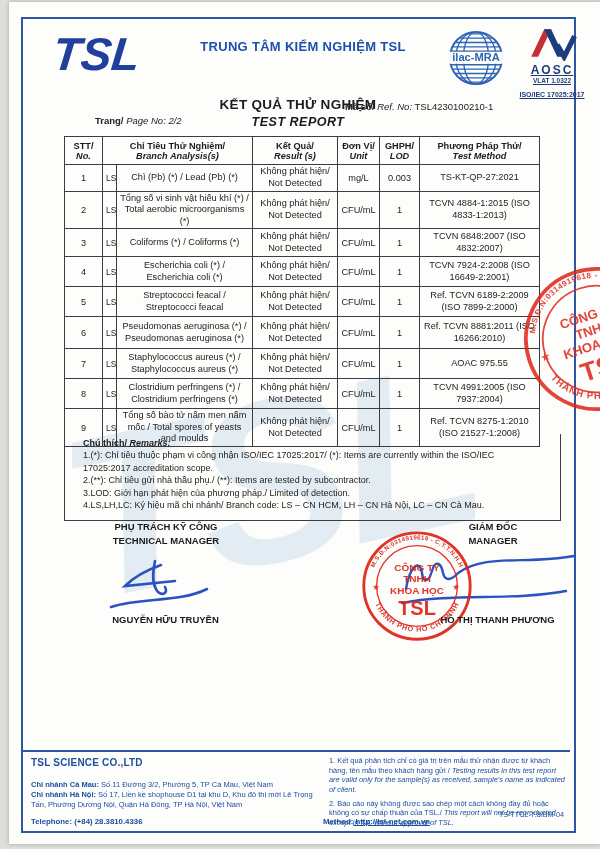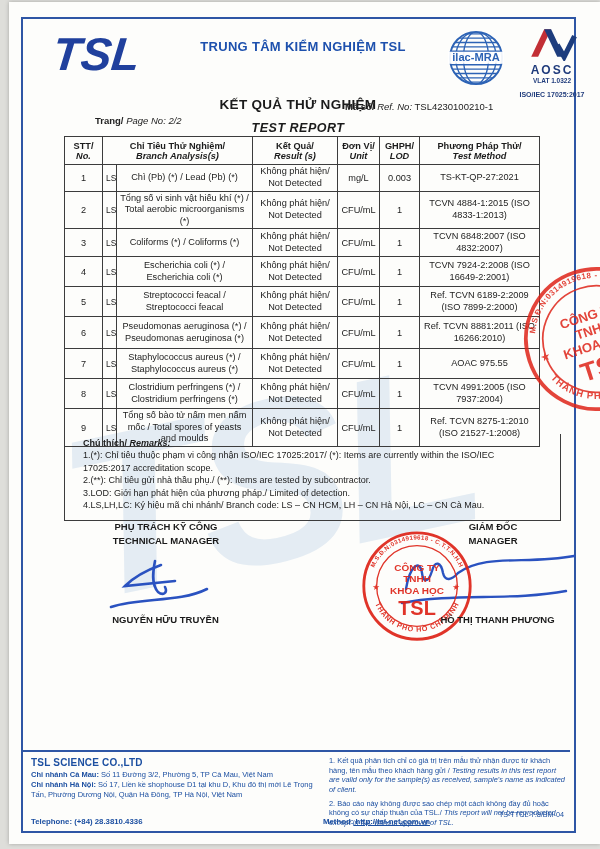--- a/index.html
+++ b/index.html
@@ -6,30 +6,30 @@
   body{background:#b9b9b5;font-family:"Liberation Sans","DejaVu Sans",sans-serif;}
   .screen{position:relative;width:600px;height:849px;overflow:hidden;background:#dededa;margin:0 auto;}
   .page{position:absolute;left:9px;top:2px;width:591px;height:842px;background:#fdfdfb;box-shadow:0 0 4px rgba(0,0,0,.25);}
   .frame{position:absolute;left:12px;top:15px;width:551px;height:812px;border:2px solid #2e56a5;background:transparent;}
   
   .tsl-logo{position:absolute;left:30px;top:12px;font-size:46px;font-weight:900;font-style:italic;color:#20409d;letter-spacing:0px;transform:skewX(-6deg);line-height:1;}
   .company{position:absolute;left:125px;top:16px;width:310px;text-align:center;color:#1d50ad;}
   .company .l1{font-size:16.5px;font-weight:bold;letter-spacing:.3px;}
   .company .l2{font-size:13px;font-weight:bold;margin-top:4px;letter-spacing:.3px;}
   .ilac{position:absolute;left:424px;top:10px;width:58px;height:58px;}
-  .aosc{position:absolute;left:487px;top:6px;width:84px;text-align:center;color:#203c7c;}
+  .aosc{position:absolute;left:487px;top:6px;width:84px;text-align:center;color:#203c7c;text-decoration:underline;}
   .aosc .name{font-size:12px;font-weight:bold;letter-spacing:2px;margin-top:-2px;}
   .aosc .vlat{font-size:6.5px;font-weight:bold;margin-top:0px;}
   .aosc .iso{font-size:7px;font-weight:bold;margin-top:7px;}
   
   .pageno{position:absolute;left:72px;top:96px;font-size:9.5px;color:#222;}
   .pageno i{font-style:italic;}
   .doc-title{position:absolute;left:130px;top:78px;width:290px;text-align:center;color:#1b1b1b;}
   .doc-title .vi{font-size:13.5px;font-weight:bold;letter-spacing:.3px;}
-  .doc-title .en{font-size:12.5px;font-weight:bold;font-style:italic;margin-top:9px;letter-spacing:.5px;}
+  .doc-title .en{font-size:12.5px;font-weight:bold;font-style:italic;margin-top:3px;letter-spacing:.5px;}
   .refno{position:absolute;left:322px;top:82px;font-size:9.5px;color:#222;}
   .refno i{font-style:italic;}
   
   table.results{position:absolute;left:41px;top:117px;border-collapse:collapse;table-layout:fixed;width:475px;font-size:9.2px;color:#1c1c1c;}
   table.results th,table.results td{border:1px solid #3c3c3c;padding:1px 3px;vertical-align:middle;overflow:hidden;}
   table.results th{font-weight:bold;}
   .h-en{font-style:italic;font-weight:bold;}
   .td-no,.td-ls,.td-res,.td-unit,.td-lod,.td-met{text-align:center;}
   .td-ls{font-size:8.4px;padding:1px 0;text-align:center;}
   .td-an{text-align:center;line-height:1.25;}
@@ -41,21 +41,21 @@
   
   .sig-title{position:absolute;text-align:center;font-weight:bold;font-size:9.5px;color:#1b1b1b;line-height:1.5;}
   .sig-name{position:absolute;text-align:center;font-weight:bold;font-size:9.5px;color:#1b1b1b;}
   .sig-svg{position:absolute;}
   .stamp{position:absolute;}
   
   .watermark{position:absolute;left:40px;top:330px;font-size:230px;font-weight:900;font-style:italic;color:rgba(130,168,216,.20);transform:rotate(-12deg);letter-spacing:-8px;pointer-events:none;}
   
   .footer{position:absolute;left:0px;top:731px;width:547px;height:77px;border-top:2px solid #2e56a5;color:#1c4fa1;}
   .f-left{position:absolute;left:8px;top:4px;width:288px;font-size:7.5px;line-height:1.3;}
-  .f-left .co{font-size:10px;font-weight:bold;margin-bottom:1px;letter-spacing:.2px;}
+  .f-left .co{font-size:10px;font-weight:bold;margin-bottom:11px;letter-spacing:.2px;}
   .f-left b{font-weight:bold;}
   .f-right{position:absolute;left:306px;top:4px;width:236px;font-size:7.4px;line-height:1.3;}
   .f-right .note{margin-bottom:4px;}
   .f-right i{font-style:italic;}
   .f-bottom{position:absolute;left:0;bottom:3px;width:100%;font-size:7.8px;}
   .f-phone{position:absolute;left:8px;bottom:0;font-weight:bold;}
   .f-web{position:absolute;left:300px;bottom:0;font-weight:bold;}
   .f-web .url{text-decoration:underline;}
   .f-code{position:absolute;right:6px;bottom:7px;font-size:7.2px;}
   .stamp-svg text{font-family:"Liberation Sans","DejaVu Sans",sans-serif;}

